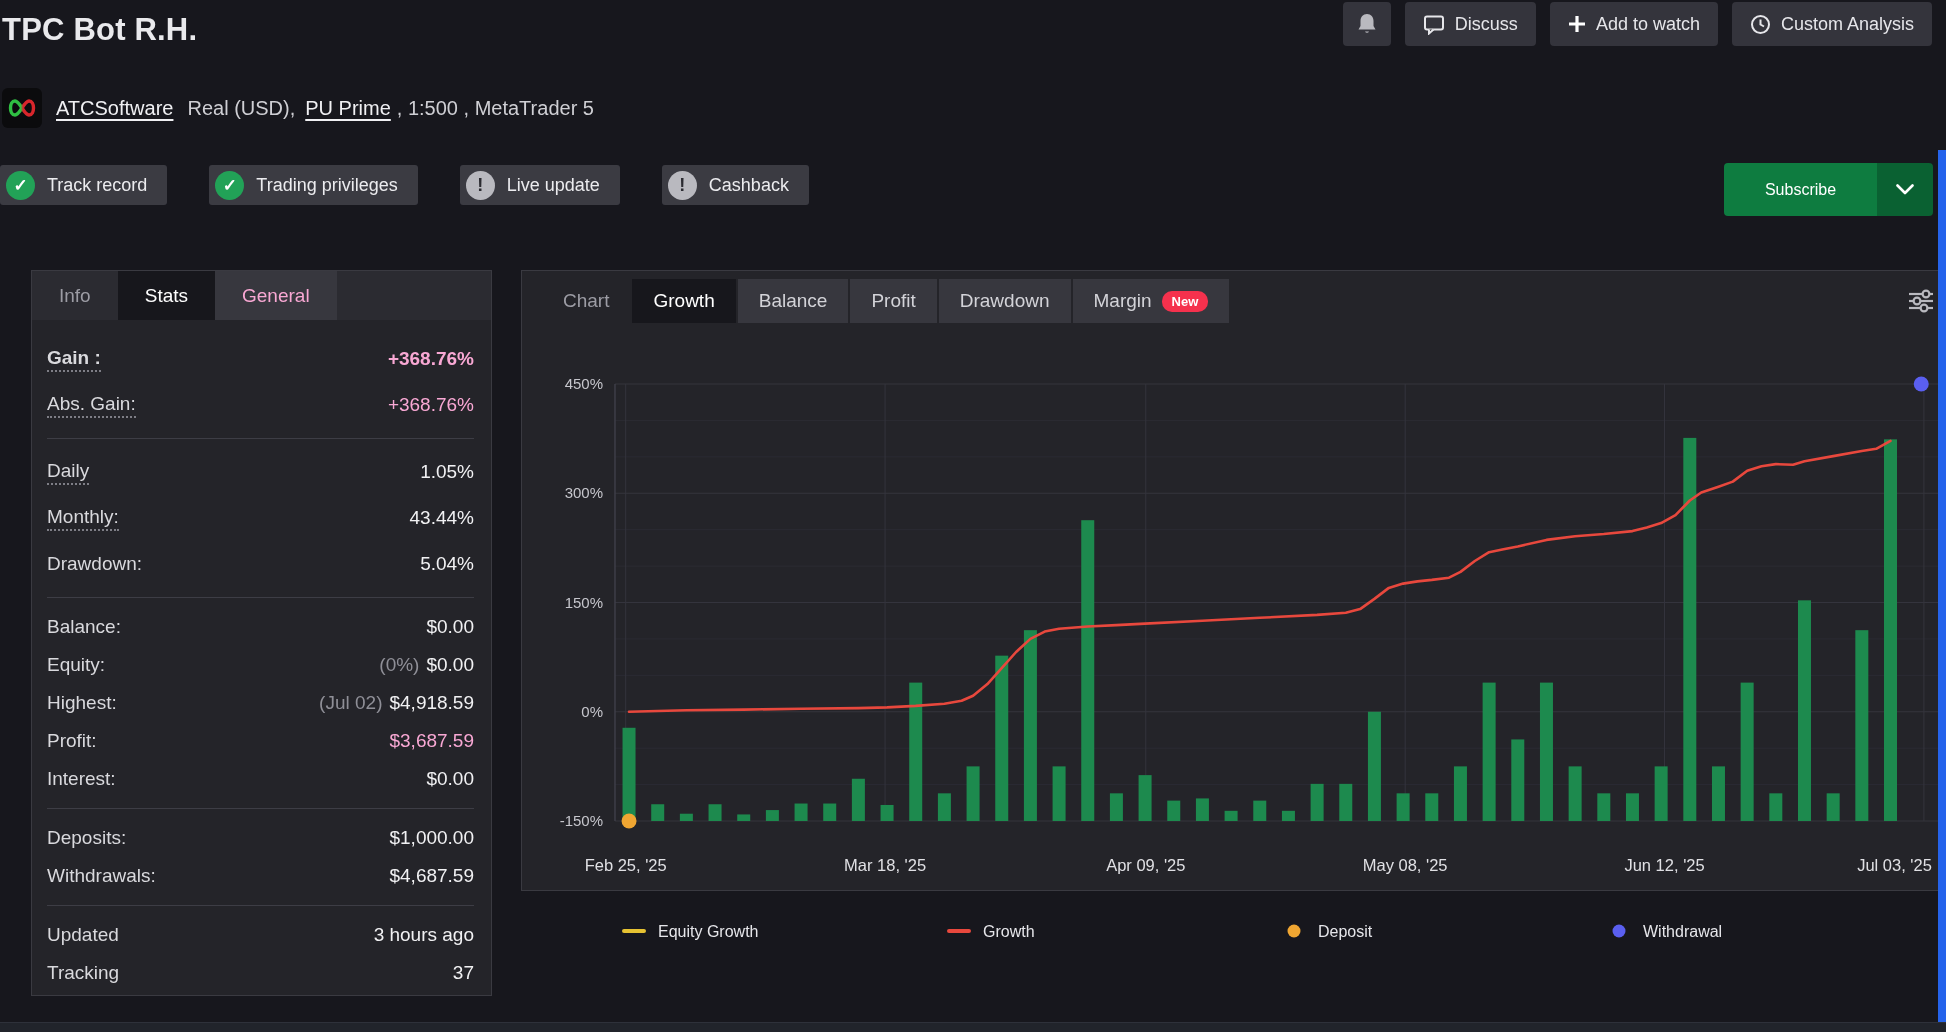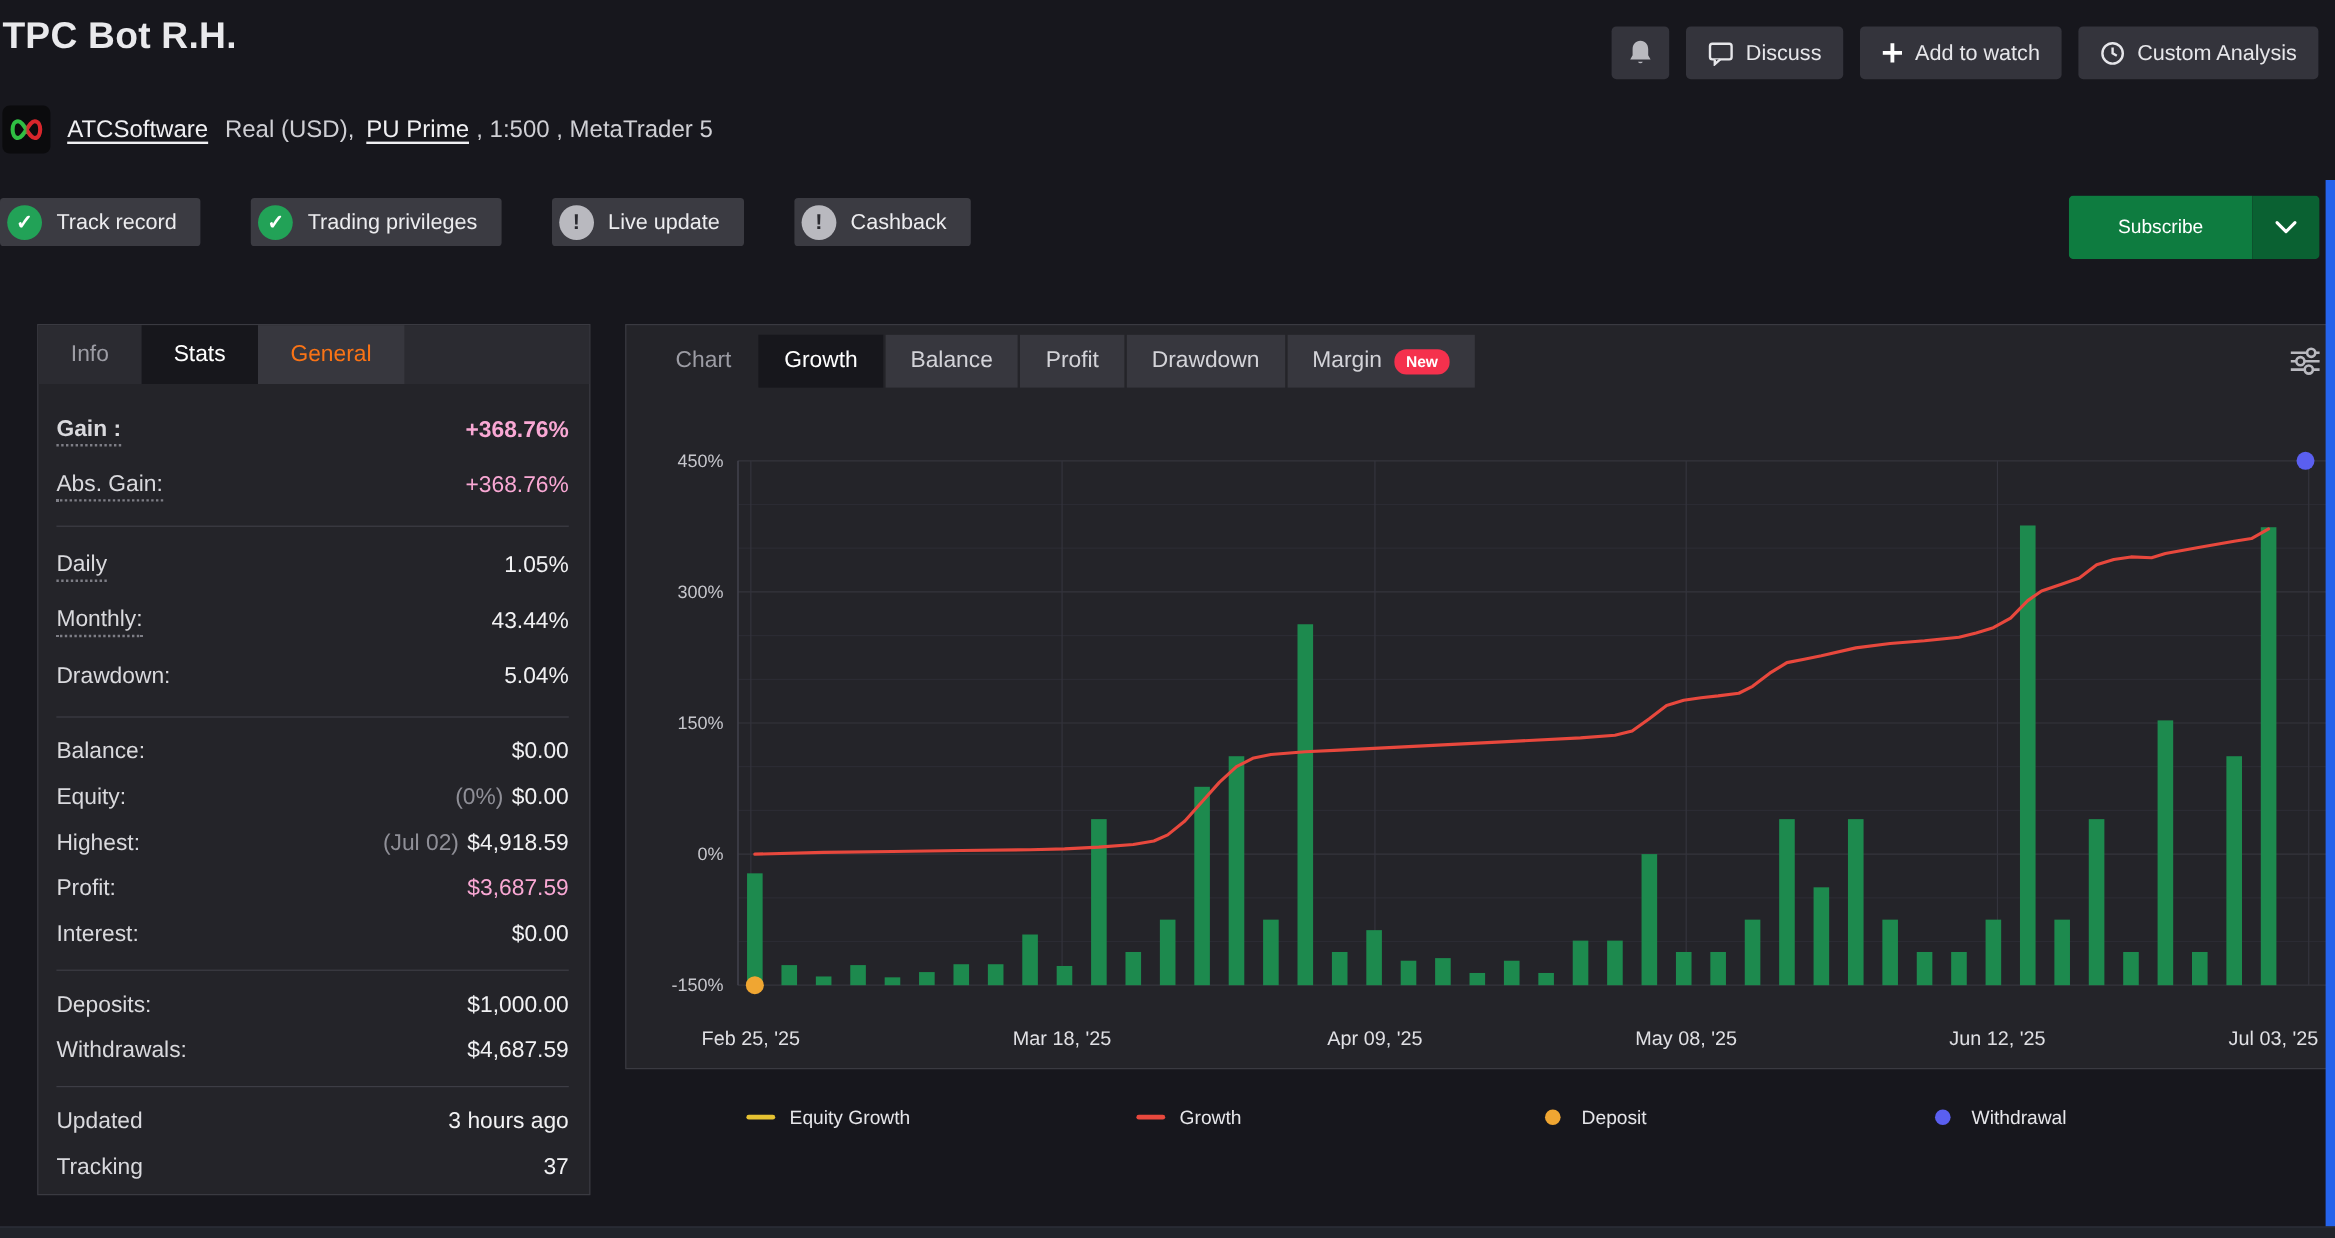--- a/index.html
+++ b/index.html
@@ -1,20 +1,20 @@
 <!DOCTYPE html>
 <html><head>
 <meta charset="utf-8">
 <style>
   html,body{margin:0;padding:0;background:#101014;}
   #root{position:relative;width:1946px;height:1032px;background:#17171d;overflow:hidden;
         font-family:"Liberation Sans",sans-serif;color:#e9e9ec;}
   
   .page-title{position:absolute;left:2px;top:12px;font-size:31px;font-weight:bold;letter-spacing:.2px;}
-  .header-actions{position:absolute;top:22px;right:14px;display:flex;gap:14px;}
+  .header-actions{position:absolute;top:2px;right:14px;display:flex;gap:14px;}
   .hbtn{height:44px;background:#34343c;border-radius:4px;display:flex;align-items:center;
         padding:0 18px;font-size:18px;color:#e6e6ea;cursor:pointer;gap:10px;}
   .hbtn.icon-only{width:48px;padding:0;justify-content:center;}
   .hbtn svg{display:block;}
   
   .account-row{position:absolute;left:2px;top:88px;display:flex;align-items:center;gap:14px;font-size:20px;justify-content:flex-end;}
   .logo{width:40px;height:40px;border-radius:6px;background:#0b0b0d;display:flex;align-items:center;justify-content:center;}
   .ulink{color:#f0f0f3;text-decoration:underline;text-underline-offset:4px;cursor:pointer;}
   .acct-dim{color:#cfcfd4;}
   
@@ -30,21 +30,21 @@
   .subscribe .main{flex:1;background:#0e7c40;display:flex;align-items:center;justify-content:center;
                    color:#fff;font-size:16px;}
   .subscribe .chev{width:56px;background:#0a6132;display:flex;align-items:center;justify-content:center;}
   
   .panel{position:absolute;background:#242429;border:1px solid #3a3a41;box-sizing:border-box;margin-left:31px;}
   #left-panel{left:0;top:270px;width:461px;height:726px;}
   #right-panel{left:490px;top:270px;width:1443px;height:621px;}
   .tabstrip{display:flex;background:#2b2b31;height:49px;}
   .ltab{display:flex;align-items:center;padding:0 27px;font-size:19px;color:#9c9ca4;cursor:pointer;}
   .ltab.active{background:#17171c;color:#fff;}
-  .ltab.boxed{background:#37373e;color:#f97316;}
+  .ltab.boxed{background:#37373e;color:#f9a8d4;}
   
   .stats-body{padding:16px 17px 0 15px;}
   .srow{display:flex;justify-content:space-between;align-items:center;height:38px;}
   .srow.tall{height:46px;}
   .slabel{font-size:19px;color:#d9d9dd;}
   .slabel.dotted{border-bottom:2px dotted #7e7e86;padding-bottom:1px;cursor:help;}
   .slabel.bold{font-weight:bold;}
   .sval{font-size:19px;color:#f1f1f3;}
   .sval.green{color:#f9a8d4;}
   .sval.bold{font-weight:bold;}

